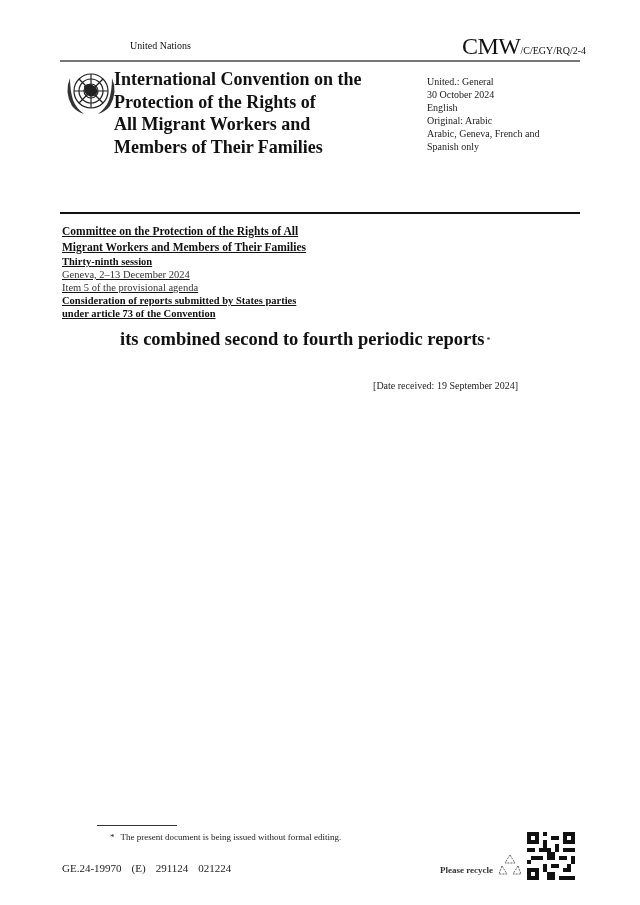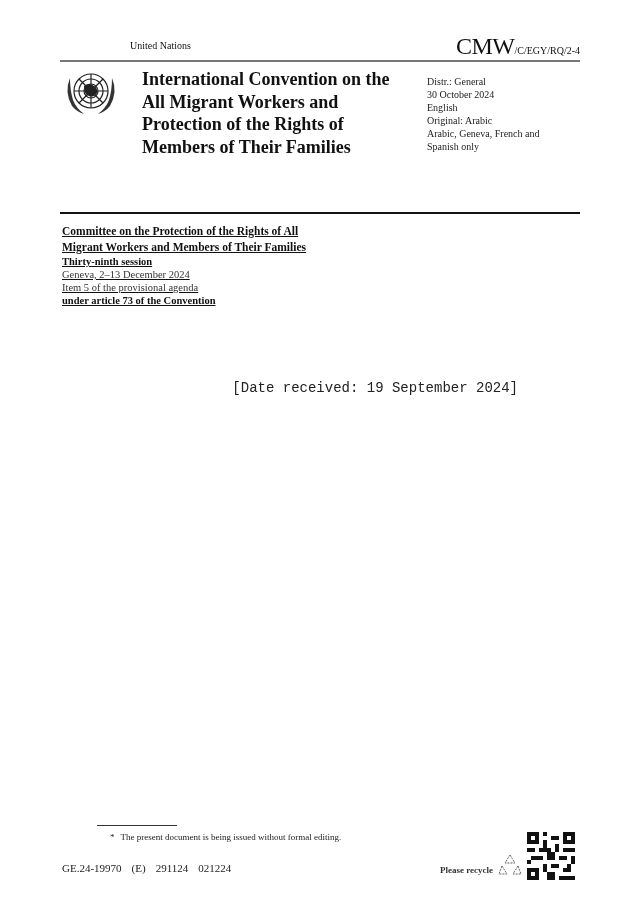--- a/index.html
+++ b/index.html
@@ -2,39 +2,39 @@
 <html><head>
 <meta charset="utf-8">
 <style>
   html, body { margin: 0; padding: 0; background: #ffffff; }
   body {
     width: 640px; height: 905px; position: relative; overflow: hidden;
     font-family: "Liberation Serif", "DejaVu Serif", serif; color: #111;
   }
   .abs { position: absolute; }
   .un-label { left: 130px; top: 40px; font-size: 10px; }
-  .symbol { right: 60px; top: 33px; white-space: nowrap; }
+  .symbol { right: 54px; top: 33px; white-space: nowrap; }
   .symbol .main { font-size: 24px; letter-spacing: -0.5px; }
   .symbol .sub { font-size: 10px; }
   .rule-top { left: 60px; top: 60px; width: 520px; height: 2px; background: #777; }
   .emblem { left: 62px; top: 68px; width: 58px; height: 50px; }
   .convention-title {
-    left: 142px; top: 68px; font-size: 18px; font-weight: bold; line-height: 22.5px;
+    left: 114px; top: 68px; font-size: 18px; font-weight: bold; line-height: 22.5px;
   }
   .distr { left: 427px; top: 75px; font-size: 10px; line-height: 13px; color: #222; }
   .rule-mid { left: 60px; top: 212px; width: 520px; height: 2px; background: #111; }
   .committee { left: 62px; top: 223px; font-size: 10.5px; line-height: 13px; text-decoration: underline; }
   .committee .b { font-weight: bold; }
   .committee .big { font-size: 11.5px; line-height: 16px; font-weight: bold; }
   .committee .n { color: #333; }
   .doc-title {
     left: 120px; top: 328px; font-size: 18.5px; font-weight: bold; line-height: 22px;
   }
   .doc-title sup { font-size: 8px; font-weight: normal; vertical-align: 2px; margin-left: 2px; }
-  .date-received { right: 122px; top: 380px; font-size: 14px; color: #222; font-family: Liberation Mono, monospace; }
+  .date-received { right: 122px; top: 380px; font-size: 10px; color: #222; }
   .fn-rule { left: 97px; top: 825px; width: 80px; height: 1px; background: #333; }
   .footnote { left: 110px; top: 832px; font-size: 9px; color: #222; }
   .footnote .star { margin-right: 6px; }
   .job-number { left: 62px; top: 862px; font-size: 11px; color: #222; word-spacing: 2px; }
   .job-number span { margin-right: 10px; }
   .recycle { left: 440px; top: 865px; font-size: 9px; font-weight: bold; color: #333; }
   .recycle-icon { left: 497px; top: 852px; width: 26px; height: 26px; }
   .qr { left: 527px; top: 831px; width: 48px; height: 49px; }
 </style>
 </head>
@@ -60,46 +60,48 @@
     <path d="M22 18 q5 -4 10 0 q4 2 3 7 q-3 5 -8 3 q-5 -1 -5 -10z" fill="#222"></path>
     <g fill="#333">
       <path d="M8 10 q-6 14 2 28 q5 6 12 8 q-8 -6 -11 -14 q-3 -10 -3 -22z"></path>
       <path d="M50 10 q6 14 -2 28 q-5 6 -12 8 q8 -6 11 -14 q3 -10 3 -22z"></path>
     </g>
   </svg>
 </div>
 
 <div class="abs convention-title">
   <div>International Convention on the</div>
+  <div>Protection of the Rights of</div>
   <div>All Migrant Workers and</div>
-  <div>Protection of the Rights of</div>
   <div>Members of Their Families</div>
 </div>
 
 <div class="abs distr">
-  <div>Distr.: General</div>
+  <div>United.: General</div>
   <div>30 October 2024</div>
   <div>English</div>
   <div>Original: Arabic</div>
   <div>Arabic, Geneva, French and</div>
   <div>Spanish only</div>
 </div>
 
 <div class="abs rule-mid"></div>
 
 <div class="abs committee">
   <div class="big">Committee on the Protection of the Rights of All</div>
   <div class="big">Migrant Workers and Members of Their Families</div>
   <div class="b">Thirty-ninth session</div>
   <div class="n">Geneva, 2–13 December 2024</div>
   <div class="n">Item 5 of the provisional agenda</div>
+  <div class="b">Consideration of reports submitted by States parties</div>
   <div class="b">under article 73 of the Convention</div>
 </div>
 
 <div class="abs doc-title">
+  <div><span>its combined second to fourth periodic reports</span><sup>*</sup></div>
 </div>
 
 <div class="abs date-received">[Date received: 19 September 2024]</div>
 
 <div class="abs fn-rule"></div>
 <div class="abs footnote">
   <span class="star">*</span><span>The present document is being issued without formal editing.</span>
 </div>
 
 <div class="abs job-number">

